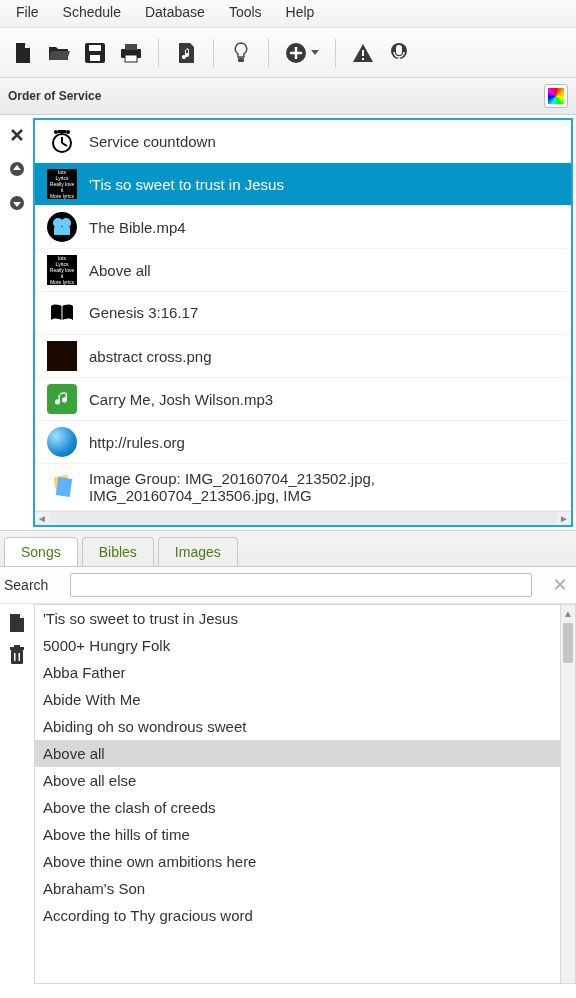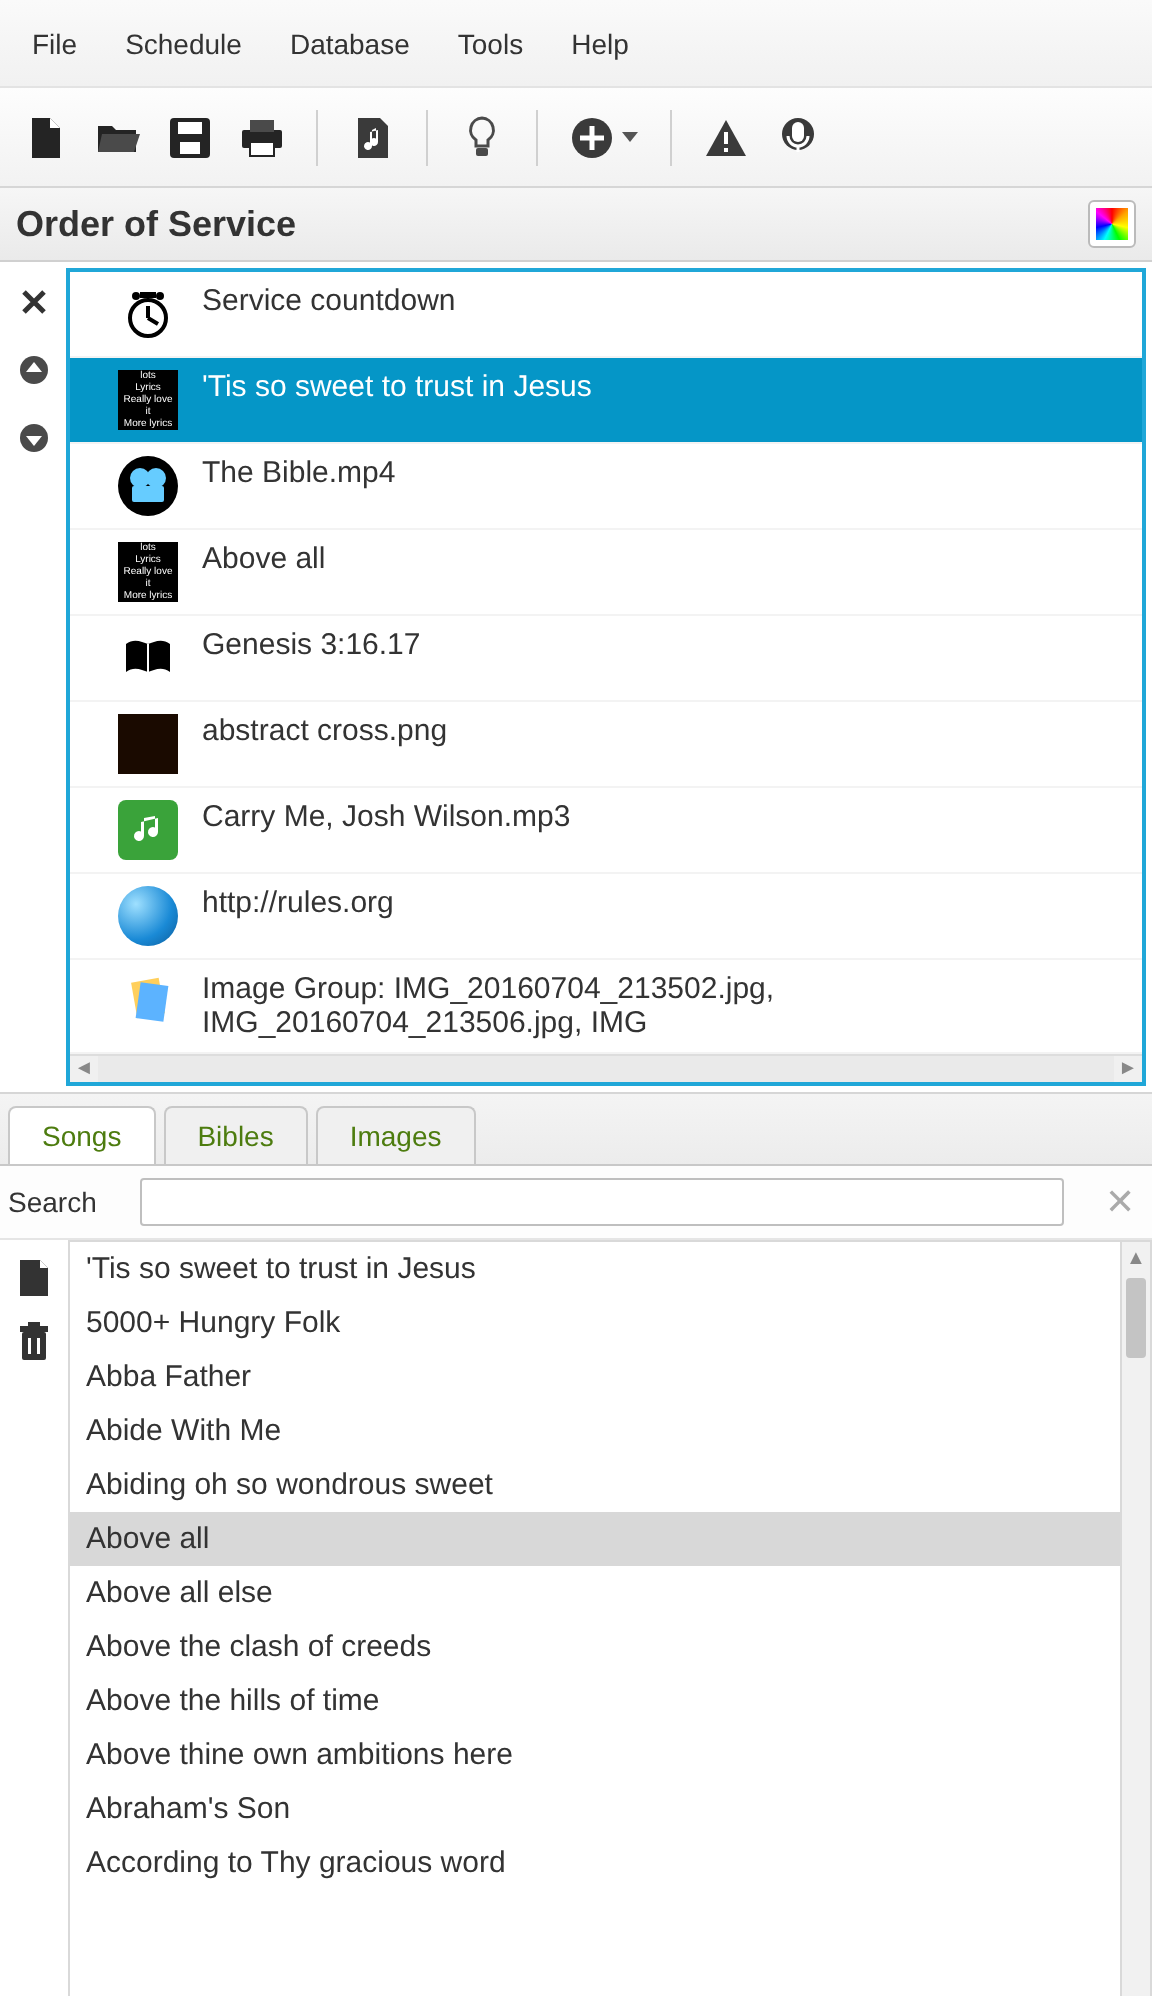--- a/index.html
+++ b/index.html
@@ -11,22 +11,22 @@
     background: #fff;
     width: 576px;
     height: 998px;
     overflow: hidden;
   }
   
   .menubar {
     display: flex;
     gap: 0;
     padding: 0 4px;
-    height: 44px;
-    align-items: center;
+    height: 28px;
+    align-items: flex-start;
     background: linear-gradient(#fafafa, #f1f1f1);
     border-bottom: 1px solid #e3e3e3;
   }
   .menubar .menu-item {
     padding: 4px 12px;
     cursor: default;
   }
   
   .toolbar {
     display: flex;
@@ -57,21 +57,21 @@
   }
   
   .oos-header {
     display: flex;
     align-items: center;
     justify-content: space-between;
     padding: 6px 8px;
     background: linear-gradient(#f6f6f6, #eaeaea);
     border-bottom: 1px solid #d0d0d0;
     font-weight: bold;
-    font-size: 18px;
+    font-size: 12px;
     color: #333;
   }
   .rainbow-btn {
     width: 24px; height: 24px;
     border: 1px solid #bbb; border-radius: 3px;
     display:flex; align-items:center; justify-content:center;
     background:#fff;
   }
   .rainbow-sq {
     width:16px;height:16px;
@@ -95,23 +95,23 @@
     cursor:pointer;
   }
   .schedule-box {
     flex:1;
     margin: 2px 2px 2px 0;
     border: 2px solid #20a7d8;
     background: #fff;
     overflow:hidden;
   }
   .sch-item {
-    display:flex; align-items:flex-start;
+    display:flex; align-items:center;
     gap:12px;
-    padding: 6px 24px;
+    padding: 6px 12px;
     border-bottom: 1px solid #f3f3f3;
     font-size: 15px;
   }
   .sch-item.selected {
     background: #0596c7;
     color: #fff;
   }
   .sch-thumb {
     width: 30px; height: 30px;
     display:flex;align-items:center;justify-content:center;

